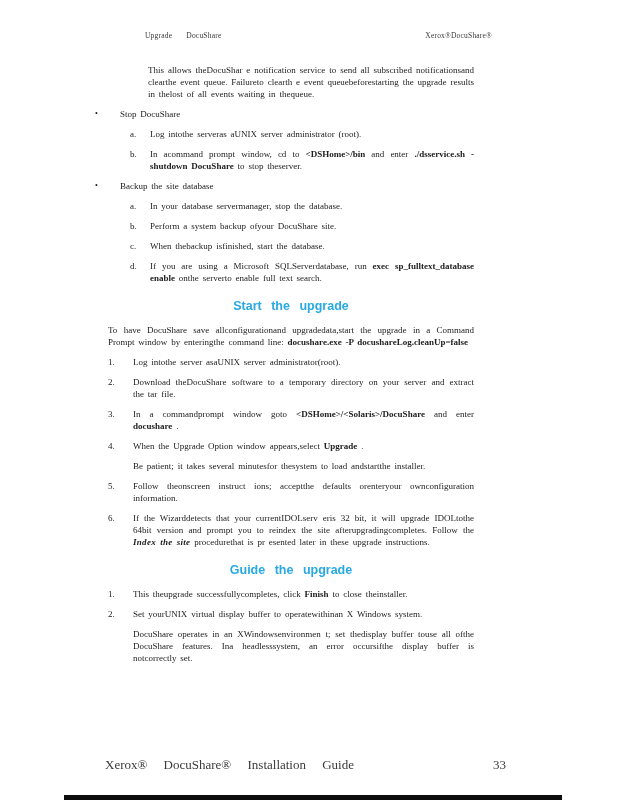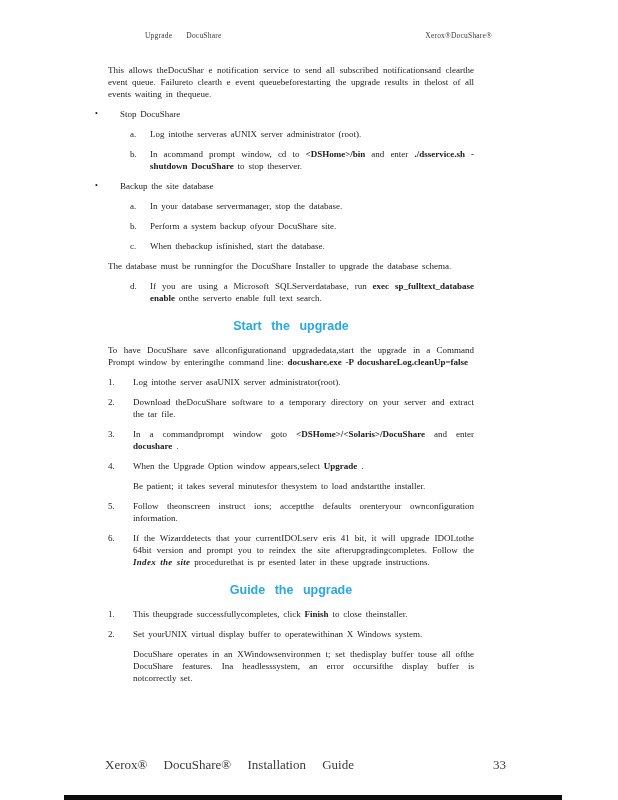--- a/index.html
+++ b/index.html
@@ -16,21 +16,21 @@
   .header-left { word-spacing:12px; }
   .header-right { word-spacing:1px; }
   .content {
     position:absolute; top:64px; left:108px; width:366px;
     font-size:9px; line-height:12px;
   }
   .para {
     margin:0 0 8px 0; text-align:justify; word-spacing:1.6px;
   }
   .para.indent-1 { margin-left:25px; }
-  .para.indent-2 { }
+  .para.indent-2 { margin-left:40px; }
   .item { display:flex; margin:0 0 8px 0; }
   .item .marker { flex:0 0 25px; }
   .item .itext { flex:1; text-align:justify; word-spacing:1.6px; }
   .item.bullet { margin-left:-13px; }
   .item.bullet .marker { flex-basis:25px; font-size:8px; }
   .item.sub { margin-left:22px; }
   .item.sub .marker { flex-basis:20px; }
   .item.num .marker { flex-basis:25px; }
   .heading {
     font-family:"Liberation Sans", sans-serif;
@@ -83,21 +83,20 @@
         <div class="itext"><span class="seg">In your database servermanager, stop the database.</span></div>
       </div>
       <div class="item sub">
         <span class="marker">b.</span>
         <div class="itext"><span class="seg">Perform a system backup ofyour DocuShare site.</span></div>
       </div>
       <div class="item sub">
         <span class="marker">c.</span>
         <div class="itext"><span class="seg">When thebackup isfinished, start the database.</span></div>
       </div>
-      <div class="para indent-2"><span class="seg">The database must be runningfor the DocuShare Installer to upgrade the database schema.</span></div>
       <div class="item sub">
         <span class="marker">d.</span>
         <div class="itext"><span class="seg">If you are using a Microsoft SQLServerdatabase, run </span><span class="seg-b">exec sp_fulltext_database enable</span><span class="seg"> onthe serverto enable full text search.</span></div>
       </div>
       <div class="heading"><span class="seg">Start the upgrade</span></div>
       <div class="para indent-0"><span class="seg">To have DocuShare save allconfigurationand upgradedata,start the upgrade in a Command Prompt window by enteringthe command line: </span><span class="seg-b">docushare.exe -P docushareLog.cleanUp=false</span></div>
       <div class="item num">
         <span class="marker">1.</span>
         <div class="itext"><span class="seg">Log intothe server asaUNIX server administrator(root).</span></div>
       </div>
@@ -113,21 +112,21 @@
         <span class="marker">4.</span>
         <div class="itext"><span class="seg">When the Upgrade Option window appears,select </span><span class="seg-b">Upgrade</span><span class="seg"> .</span></div>
       </div>
       <div class="para indent-1"><span class="seg">Be patient; it takes several minutesfor thesystem to load andstartthe installer.</span></div>
       <div class="item num">
         <span class="marker">5.</span>
         <div class="itext"><span class="seg">Follow theonscreen instruct ions; acceptthe defaults orenteryour ownconfiguration information.</span></div>
       </div>
       <div class="item num">
         <span class="marker">6.</span>
-        <div class="itext"><span class="seg">If the Wizarddetects that your currentIDOLserv eris 41 bit, it will upgrade IDOLtothe 64bit version and prompt you to reindex the site afterupgradingcompletes. Follow the </span><span class="seg-i">Index the site</span><span class="seg"> procedurethat is pr esented later in these upgrade instructions.</span></div>
+        <div class="itext"><span class="seg">If the Wizarddetects that your currentIDOLserv eris 32 bit, it will upgrade IDOLtothe 64bit version and prompt you to reindex the site afterupgradingcompletes. Follow the </span><span class="seg-i">Index the site</span><span class="seg"> procedurethat is pr esented later in these upgrade instructions.</span></div>
       </div>
       <div class="heading"><span class="seg">Guide the upgrade</span></div>
       <div class="item num">
         <span class="marker">1.</span>
         <div class="itext"><span class="seg">This theupgrade successfullycompletes, click </span><span class="seg-b">Finish</span><span class="seg"> to close theinstaller.</span></div>
       </div>
       <div class="item num">
         <span class="marker">2.</span>
         <div class="itext"><span class="seg">Set yourUNIX virtual display buffer to operatewithinan X Windows system.</span></div>
       </div>

